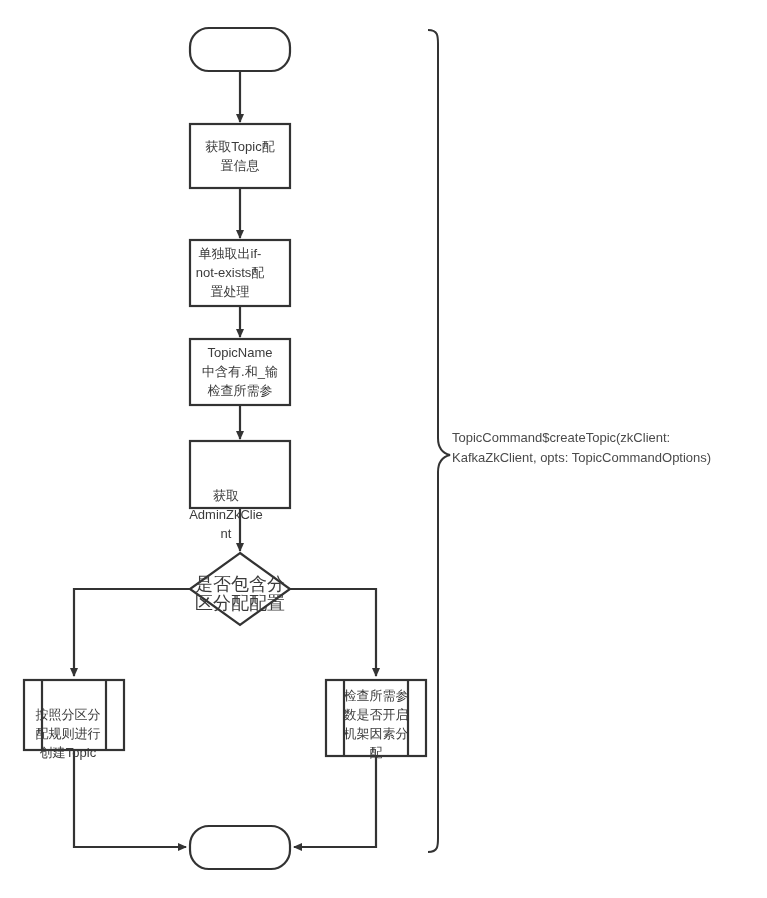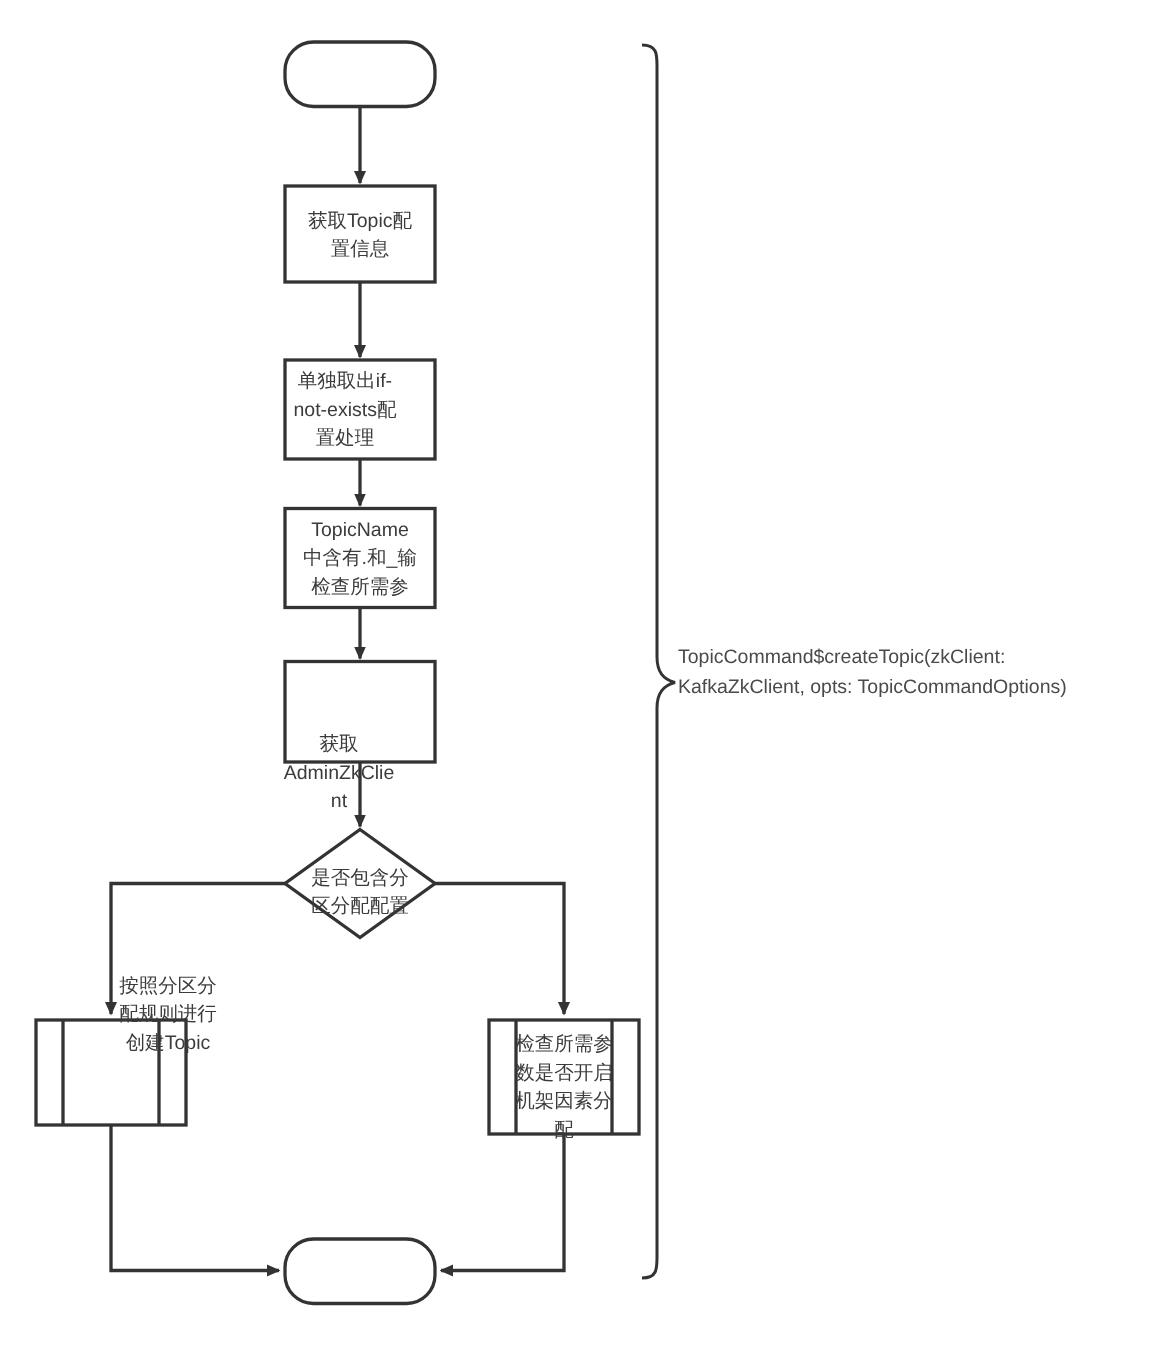--- a/index.html
+++ b/index.html
@@ -34,21 +34,21 @@
   .annotation-label {
     position: absolute;
     color: #4a4a4a;
     font-family: "Liberation Sans", "DejaVu Sans", sans-serif;
     font-size: 13px;
     line-height: 20px;
     text-align: left;
     white-space: pre-line;
   }
   .lbl-decision {
-    font-size: 13px;
+    font-size: 18px;
     line-height: 19px;
     text-align: center;
   }
 </style>
 </head>
 <body>
 
 <svg id="flow-canvas" viewBox="0 0 767 898" xmlns="http://www.w3.org/2000/svg">
   <defs>
     <marker id="arrowhead" markerWidth="9" markerHeight="9" refX="8" refY="4.5" orient="auto" markerUnits="userSpaceOnUse">
@@ -118,21 +118,21 @@
 中含有.和_输
 检查所需参</div>
 
 <div class="node-label" style="left:172px; top:446px; width:108px;margin-top:40px;">获取
 AdminZkClie
 nt</div>
 
 <div class="node-label lbl-decision" style="left:190px; top:575px; width:100px;">是否包含分
 区分配配置</div>
 
-<div class="node-label" style="left:24px; top:647px; width:88px;margin-left:44px;">按照分区分
+<div class="node-label" style="left:24px; top:705px; width:88px;">按照分区分
 配规则进行
 创建Topic</div>
 
 <div class="node-label" style="left:326px; top:686px; width:100px;">检查所需参
 数是否开启
 机架因素分
 配</div>
 
 <div class="annotation-label" style="left:452px; top:428px; width:300px;">TopicCommand$createTopic(zkClient:
 KafkaZkClient, opts: TopicCommandOptions)</div>

